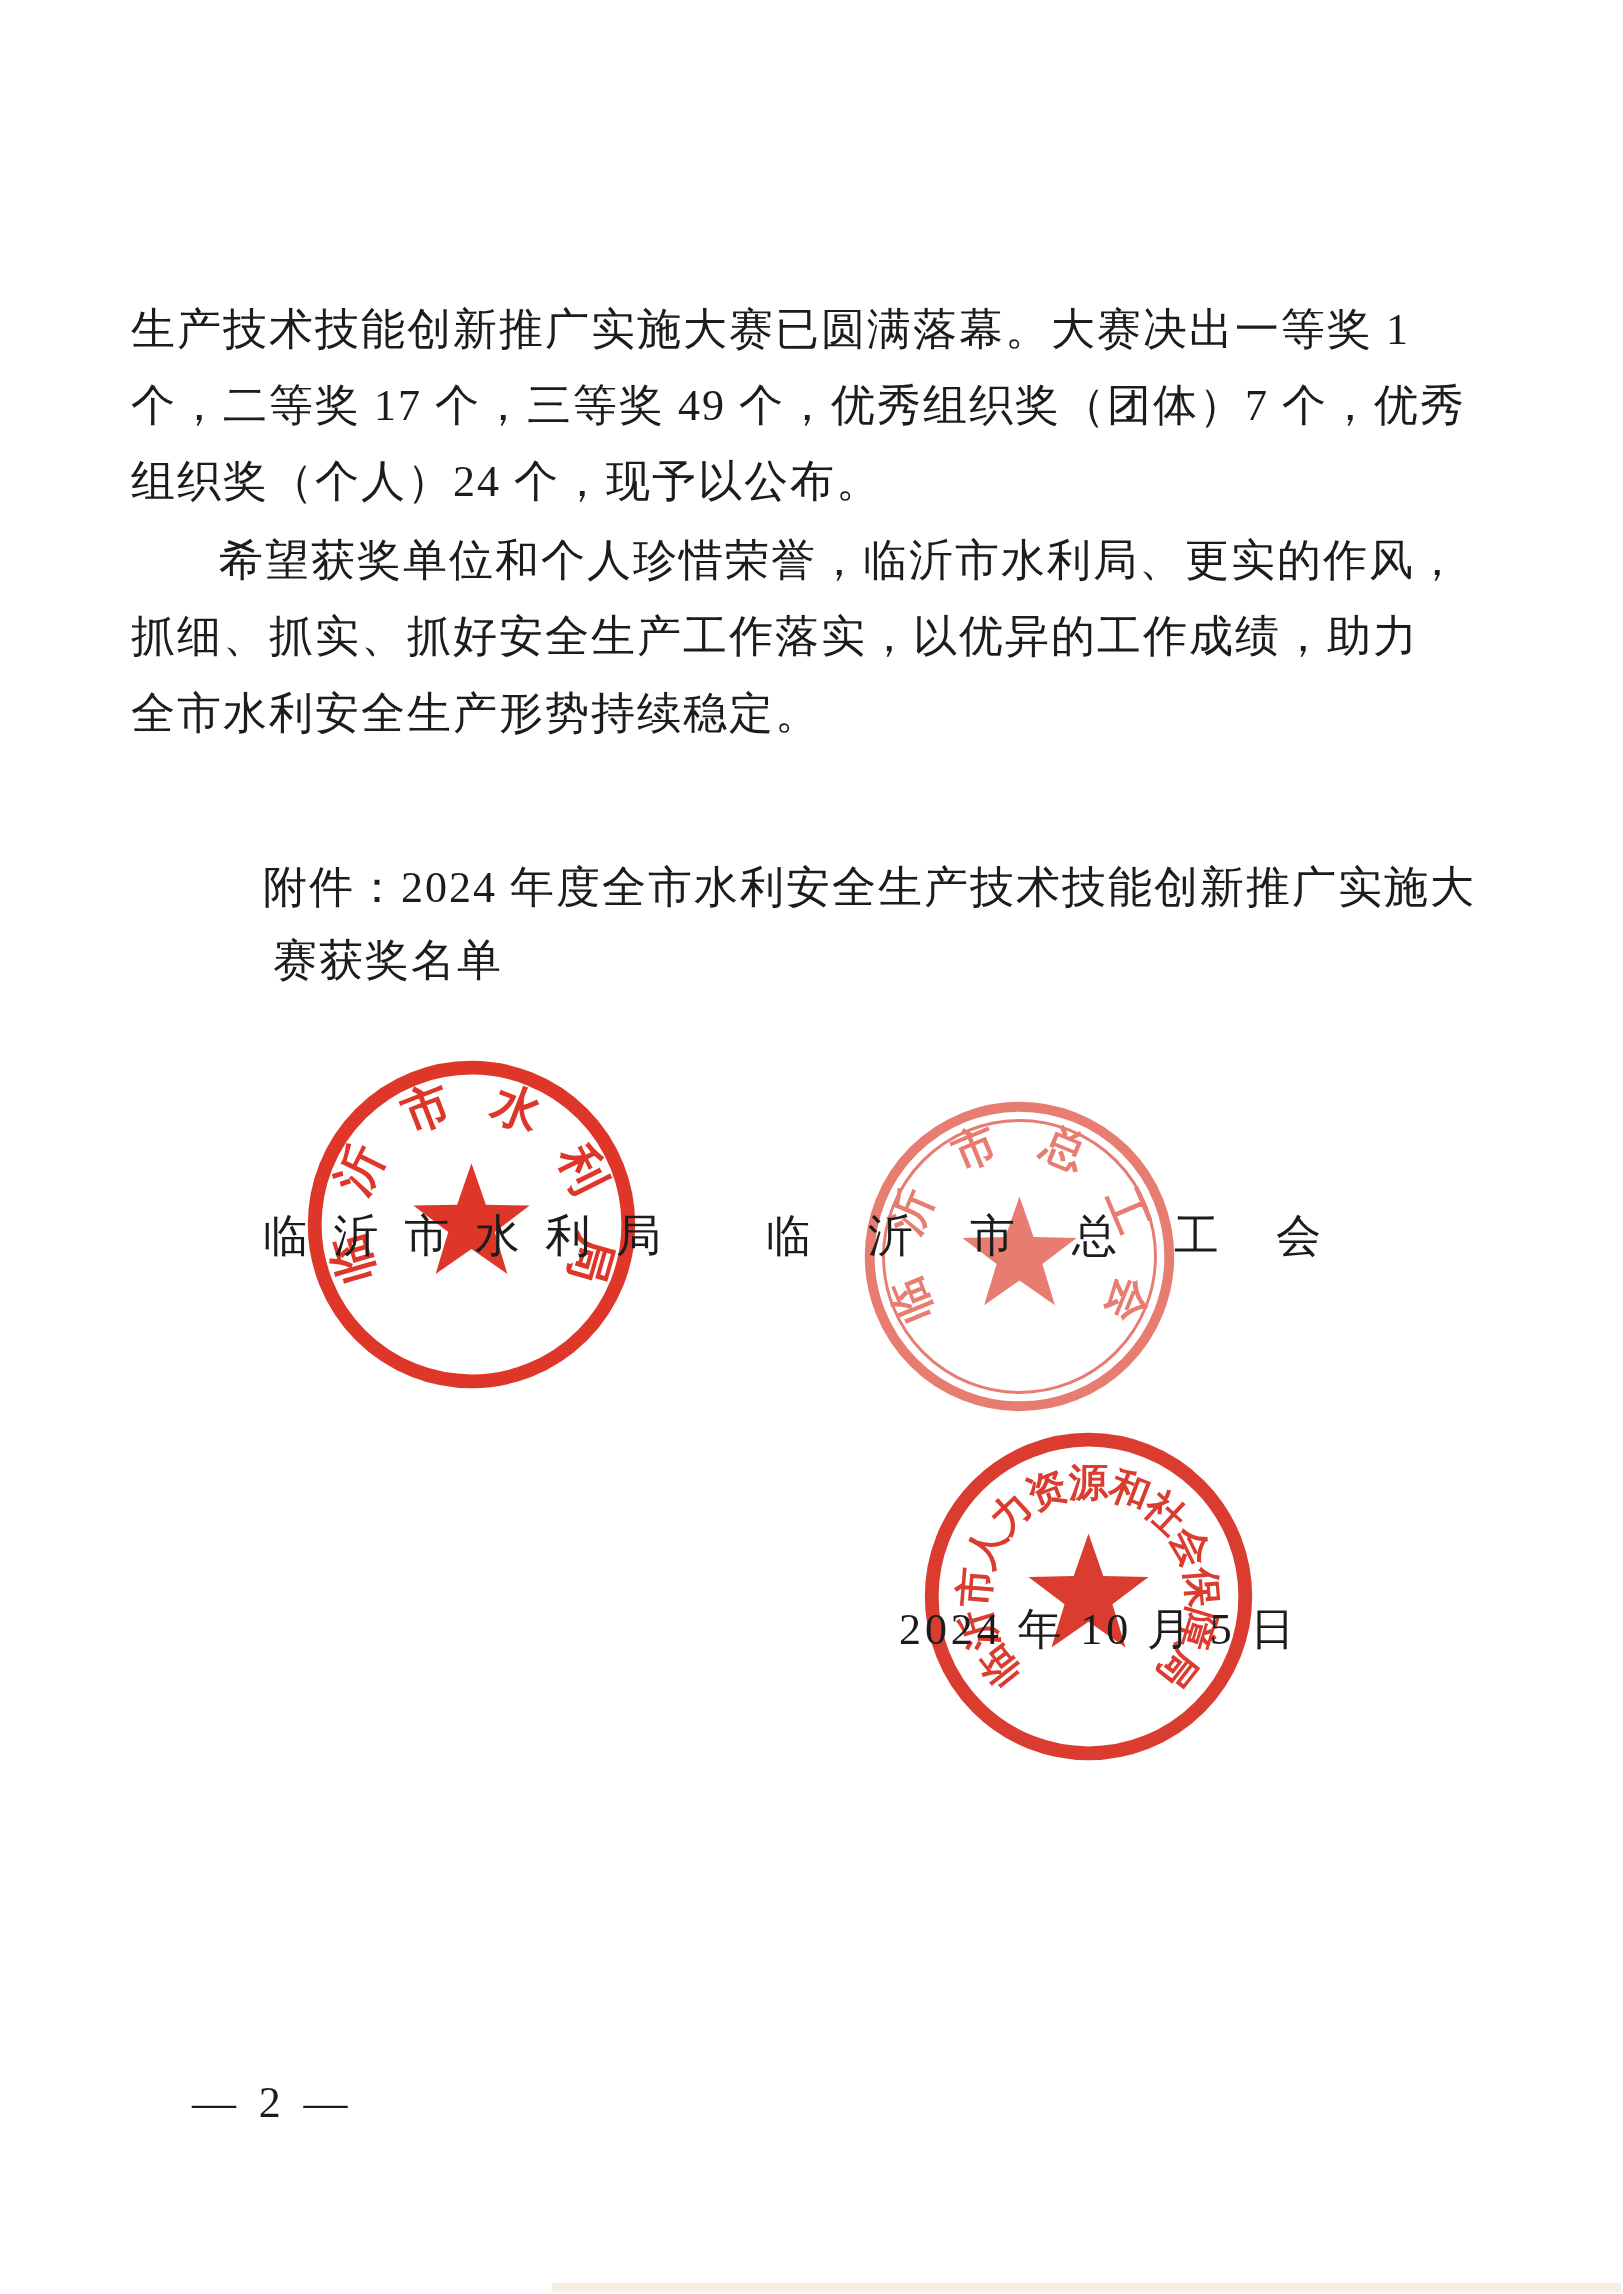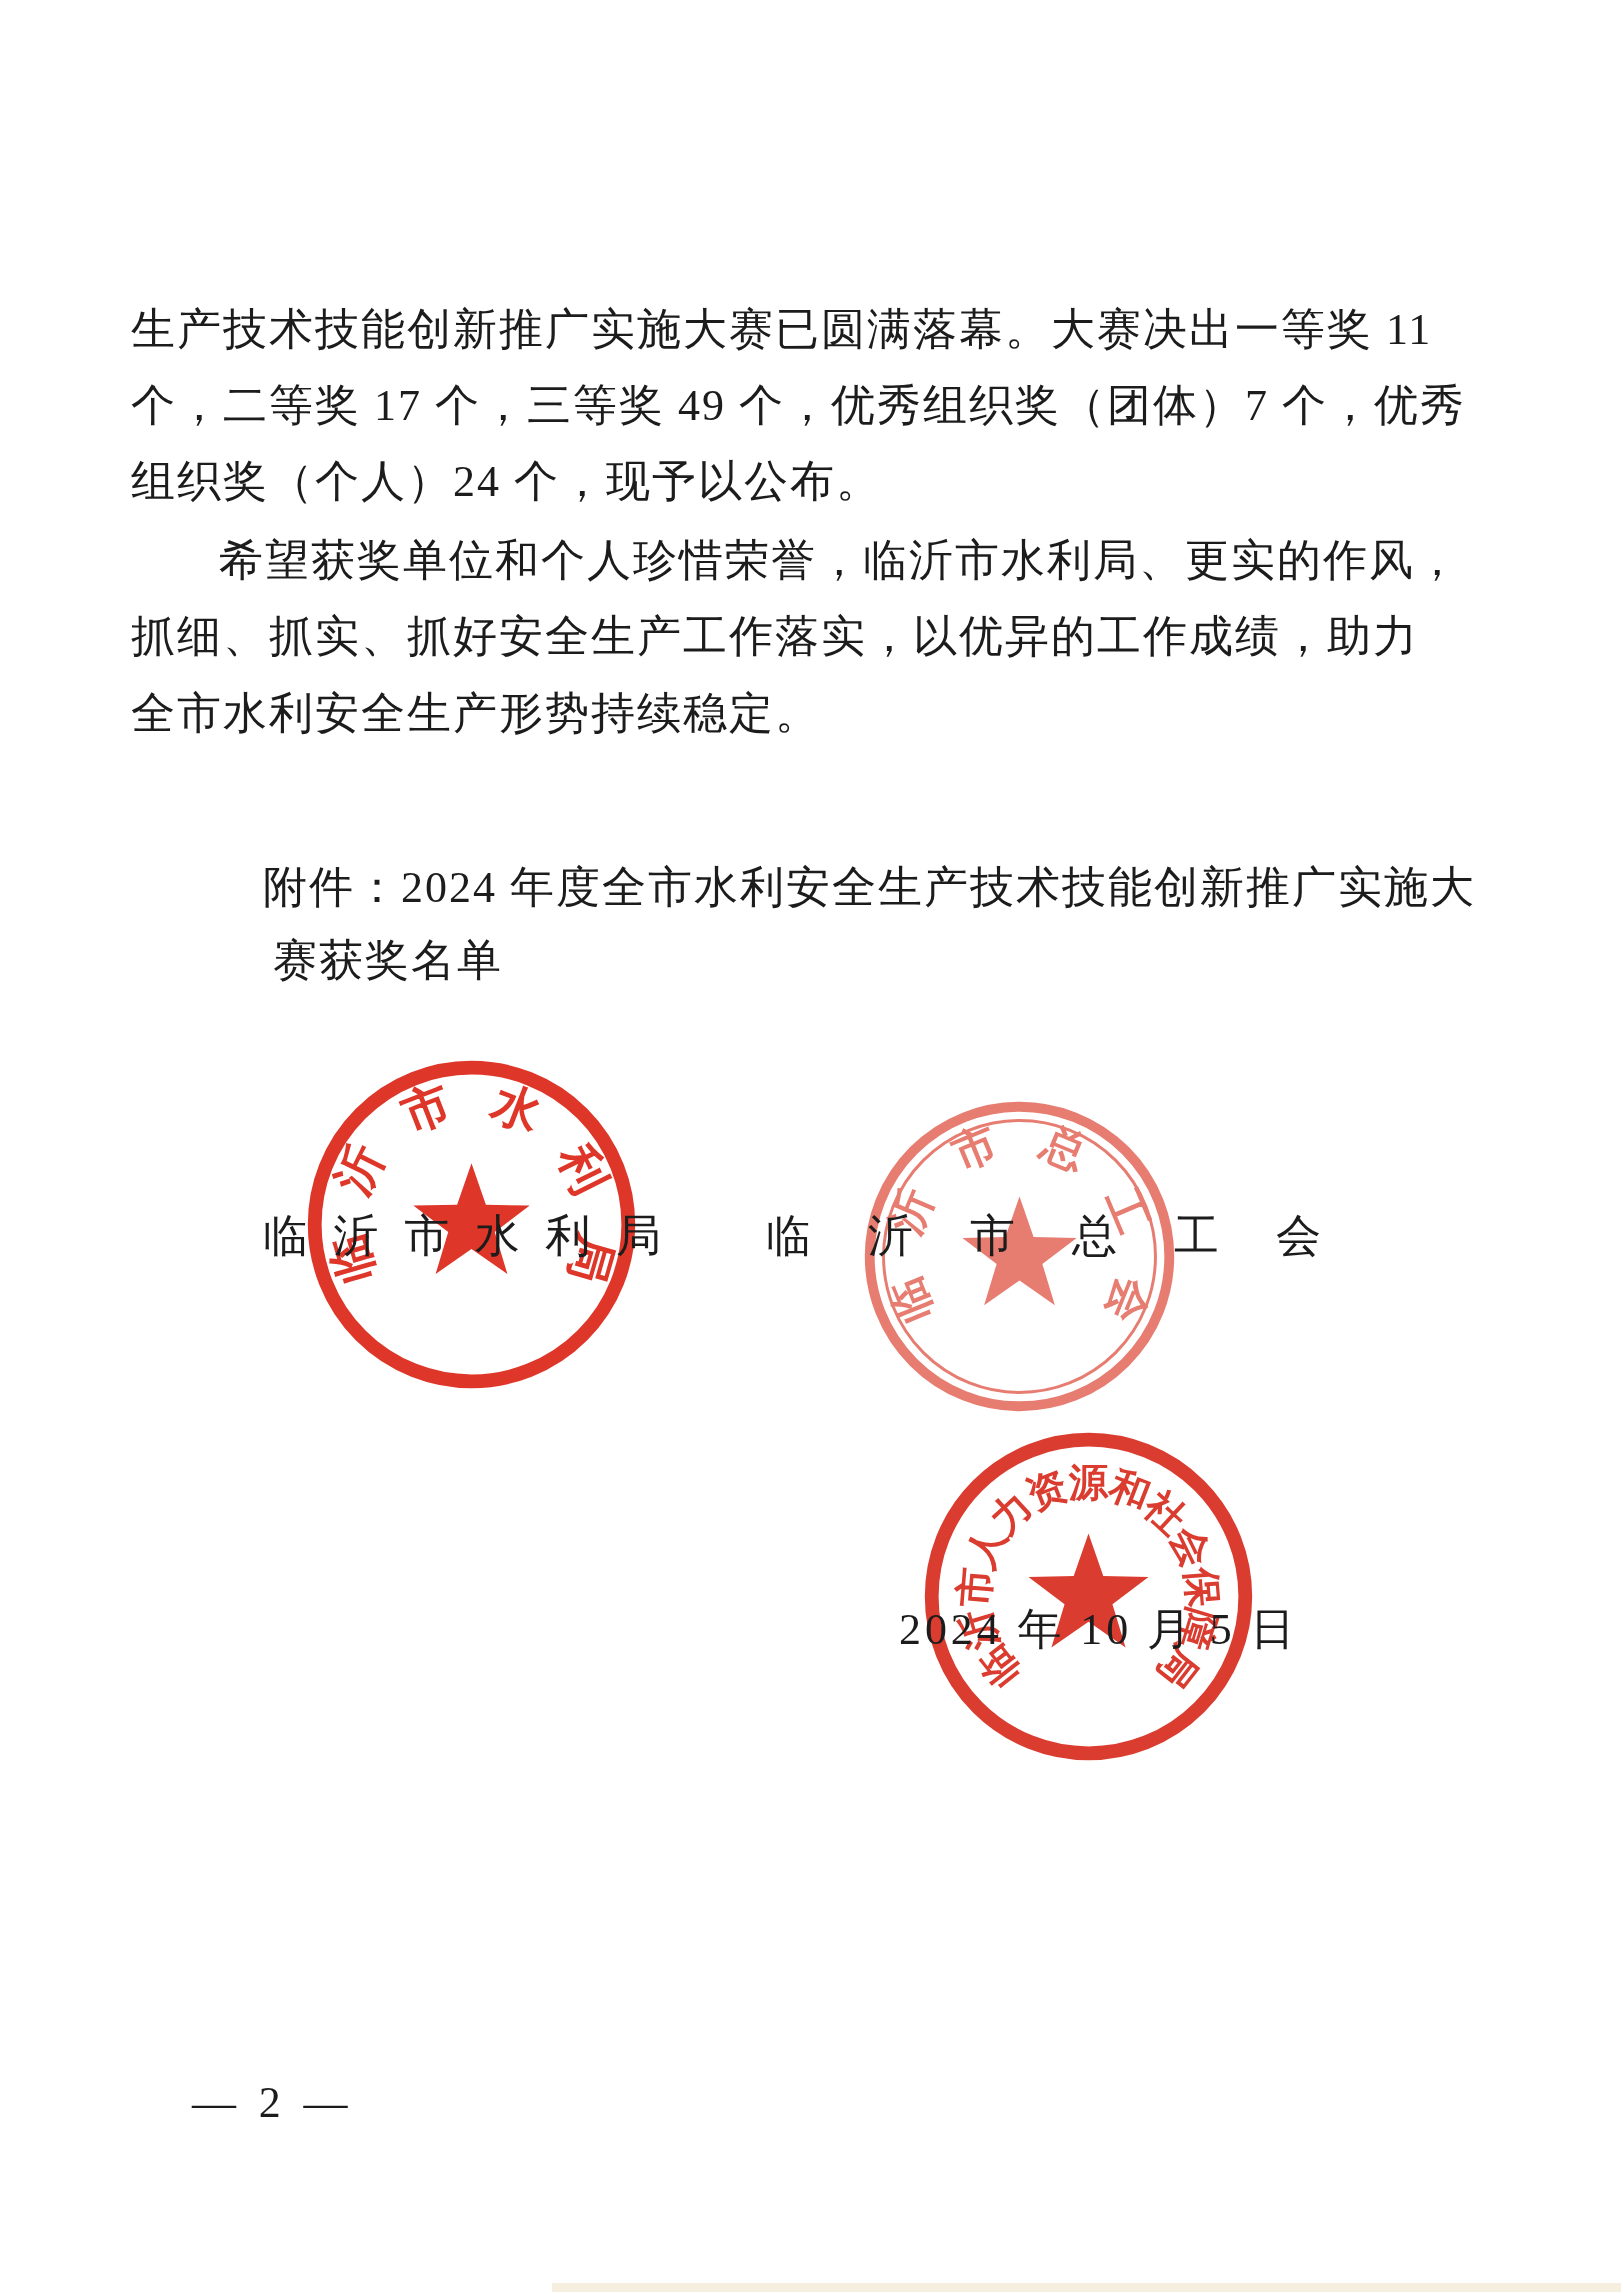--- a/index.html
+++ b/index.html
@@ -72,21 +72,21 @@
         <text transform="rotate(0)" x="0" y="-102" text-anchor="middle" font-size="40" font-weight="bold" font-family="&quot;Liberation Serif&quot;,&quot;DejaVu Serif&quot;,serif" fill="#d8281a">源</text>
         <text transform="rotate(21.333333333333343)" x="0" y="-102" text-anchor="middle" font-size="40" font-weight="bold" font-family="&quot;Liberation Serif&quot;,&quot;DejaVu Serif&quot;,serif" fill="#d8281a">和</text>
         <text transform="rotate(42.66666666666666)" x="0" y="-102" text-anchor="middle" font-size="40" font-weight="bold" font-family="&quot;Liberation Serif&quot;,&quot;DejaVu Serif&quot;,serif" fill="#d8281a">社</text>
         <text transform="rotate(64)" x="0" y="-102" text-anchor="middle" font-size="40" font-weight="bold" font-family="&quot;Liberation Serif&quot;,&quot;DejaVu Serif&quot;,serif" fill="#d8281a">会</text>
         <text transform="rotate(85.33333333333334)" x="0" y="-102" text-anchor="middle" font-size="40" font-weight="bold" font-family="&quot;Liberation Serif&quot;,&quot;DejaVu Serif&quot;,serif" fill="#d8281a">保</text>
         <text transform="rotate(106.66666666666666)" x="0" y="-102" text-anchor="middle" font-size="40" font-weight="bold" font-family="&quot;Liberation Serif&quot;,&quot;DejaVu Serif&quot;,serif" fill="#d8281a">障</text>
         <text transform="rotate(128)" x="0" y="-102" text-anchor="middle" font-size="40" font-weight="bold" font-family="&quot;Liberation Serif&quot;,&quot;DejaVu Serif&quot;,serif" fill="#d8281a">局</text>
       </svg>
     </div>
 
-  <p class="bline l1">生产技术技能创新推广实施大赛已圆满落幕。大赛决出一等奖 11</p>
+  <p class="bline l1">生产技术技能创新推广实施大赛已圆满落幕。大赛决出一等奖 1</p>
   <p class="bline l2">个，二等奖 17 个，三等奖 49 个，优秀组织奖（团体）7 个，优秀</p>
   <p class="bline l3">组织奖（个人）24 个，现予以公布。</p>
   <p class="bline l4">希望获奖单位和个人珍惜荣誉，临沂市水利局、更实的作风，</p>
   <p class="bline l5">抓细、抓实、抓好安全生产工作落实，以优异的工作成绩，助力</p>
   <p class="bline l6">全市水利安全生产形势持续稳定。</p>
 
   <p class="bline attach1">附件：2024 年度全市水利安全生产技术技能创新推广实施大</p>
   <p class="bline attach2">赛获奖名单</p>
 
   <div class="sig sig-water">临沂市水利局</div>

